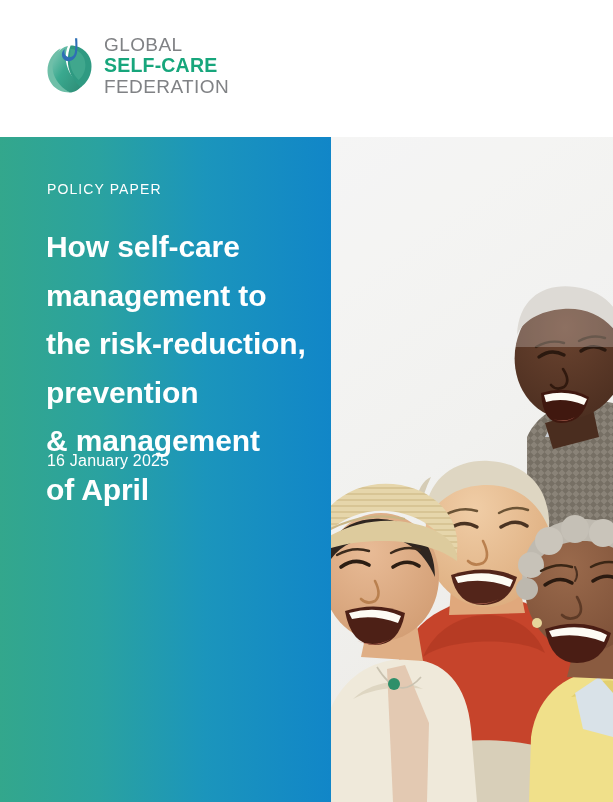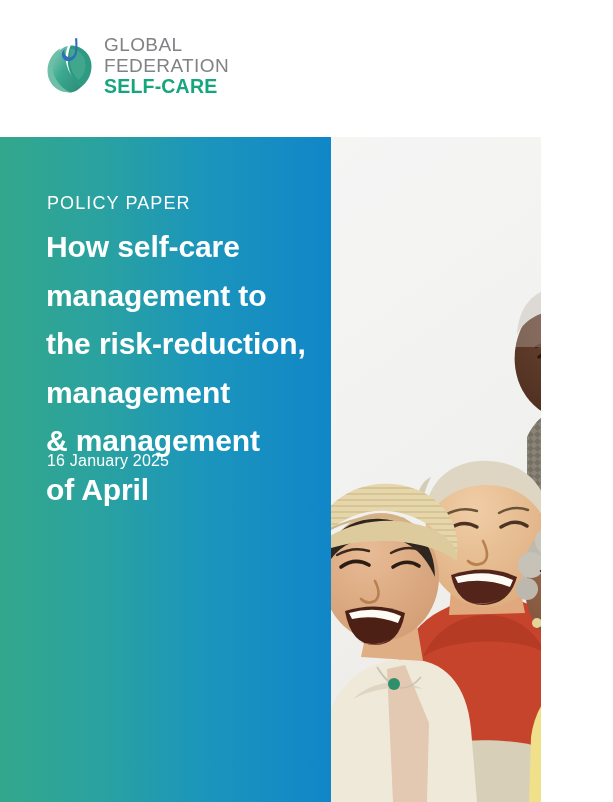--- a/index.html
+++ b/index.html
@@ -8,21 +8,21 @@
   html, body {
     width: 613px;
     height: 802px;
     overflow: hidden;
     background: #ffffff;
     font-family: "Liberation Sans", sans-serif;
   }
 
   #page {
     position: relative;
-    width: 541px;
+    width: 613px;
     height: 802px;
     background: #ffffff;
     overflow: hidden;
   }
 
   
   #header {
     position: absolute;
     left: 0; top: 0;
     width: 613px;
@@ -89,22 +89,22 @@
     top: 137px;
     width: 331px;
     height: 665px;
     background: linear-gradient(to right, #33a78c 0%, #2aa2a0 30%, #1b95bc 62%, #1186c8 100%);
     z-index: 3;
   }
 
   #eyebrow {
     position: absolute;
     left: 47px;
-    top: 56px;
-    font-size: 18px;
+    top: 44px;
+    font-size: 14px;
     font-weight: 400;
     letter-spacing: 1.1px;
     color: #ffffff;
     white-space: nowrap;
   }
 
   #doc-title {
     position: absolute;
     left: 46px;
     top: 80px;
@@ -175,22 +175,22 @@
                  C26.7 37.1 24.0 30.3 24.0 23.4 C24.0 19.3 24.1 15.5 24.4 12.0 Z" fill="#4fb298" opacity="0.55"></path>
 
         <path d="M31.2 1.2 C31.2 1.2 31.9 10.9 31.0 15.8 C30.1 20.8 26.6 24.2 22.6 24.2
                  C18.9 24.2 15.9 21.3 15.9 17.5 C15.9 15.0 17.2 13.0 19.0 11.9
                  C18.6 12.8 18.4 13.7 18.4 14.7 C18.4 17.8 20.7 20.2 23.7 20.2
                  C26.6 20.2 28.4 18.2 28.9 15.0 C29.6 10.5 29.4 5.6 29.0 1.2 Z" fill="#2e6fb5"></path>
       </svg>
 
       <div id="logo-wordmark">
         <span class="wm-line" id="wm-global">GLOBAL</span>
+        <span class="wm-line" id="wm-selfcare">SELF-CARE</span>
         <span class="wm-line" id="wm-federation">FEDERATION</span>
-        <span class="wm-line" id="wm-selfcare">SELF-CARE</span>
       </div>
 
     </div>
   </div>
 
   <div id="photo">
     <svg id="photo-svg" viewBox="0 0 282 665">
       <defs>
         <linearGradient id="sky" x1="0" y1="0" x2="0.3" y2="1">
           <stop offset="0%" stop-color="#f6f6f5"></stop>
@@ -355,21 +355,21 @@
   </div>
 
   <div id="gradient-panel">
 
     <div id="eyebrow">POLICY PAPER</div>
 
     <div id="doc-title">
       <span class="tline">How self-care</span>
       <span class="tline">management to</span>
       <span class="tline">the risk-reduction,</span>
-      <span class="tline">management</span>
+      <span class="tline">prevention</span>
       <span class="tline">&amp; management</span>
       <span class="tline">of April</span>
     </div>
 
     <div id="doc-date">16 January 2025</div>
 
   </div>
 
 </div>
 

